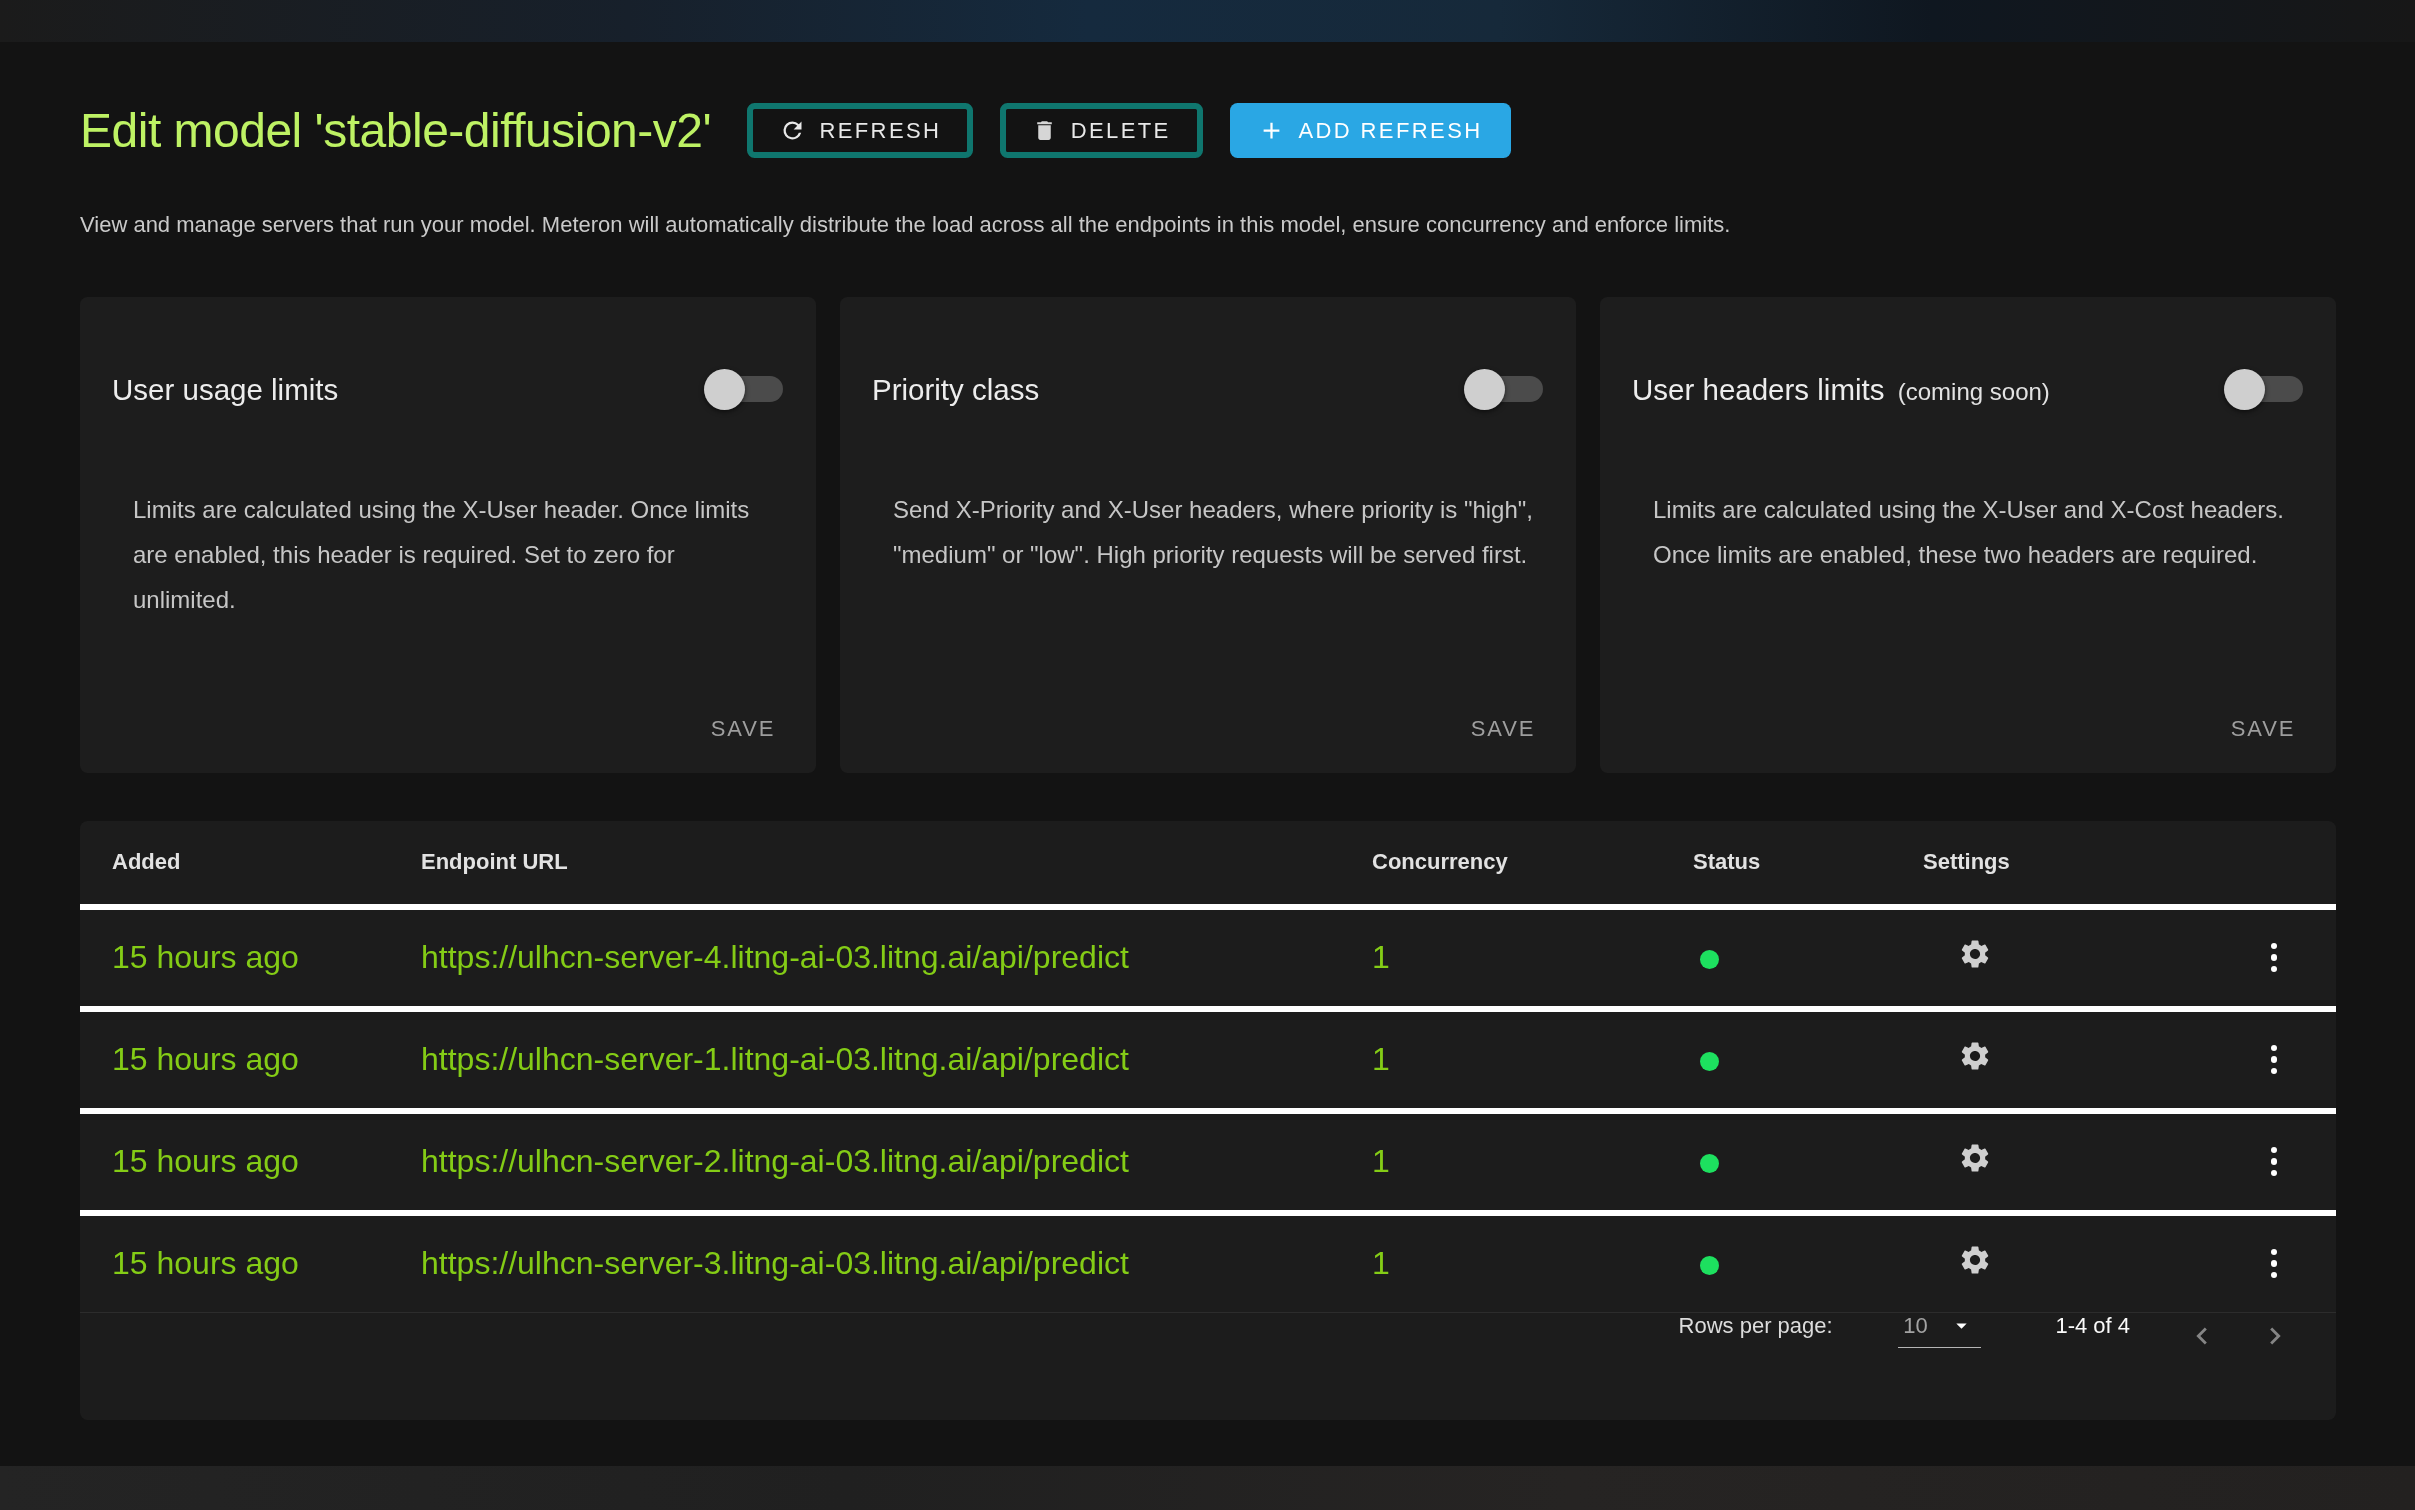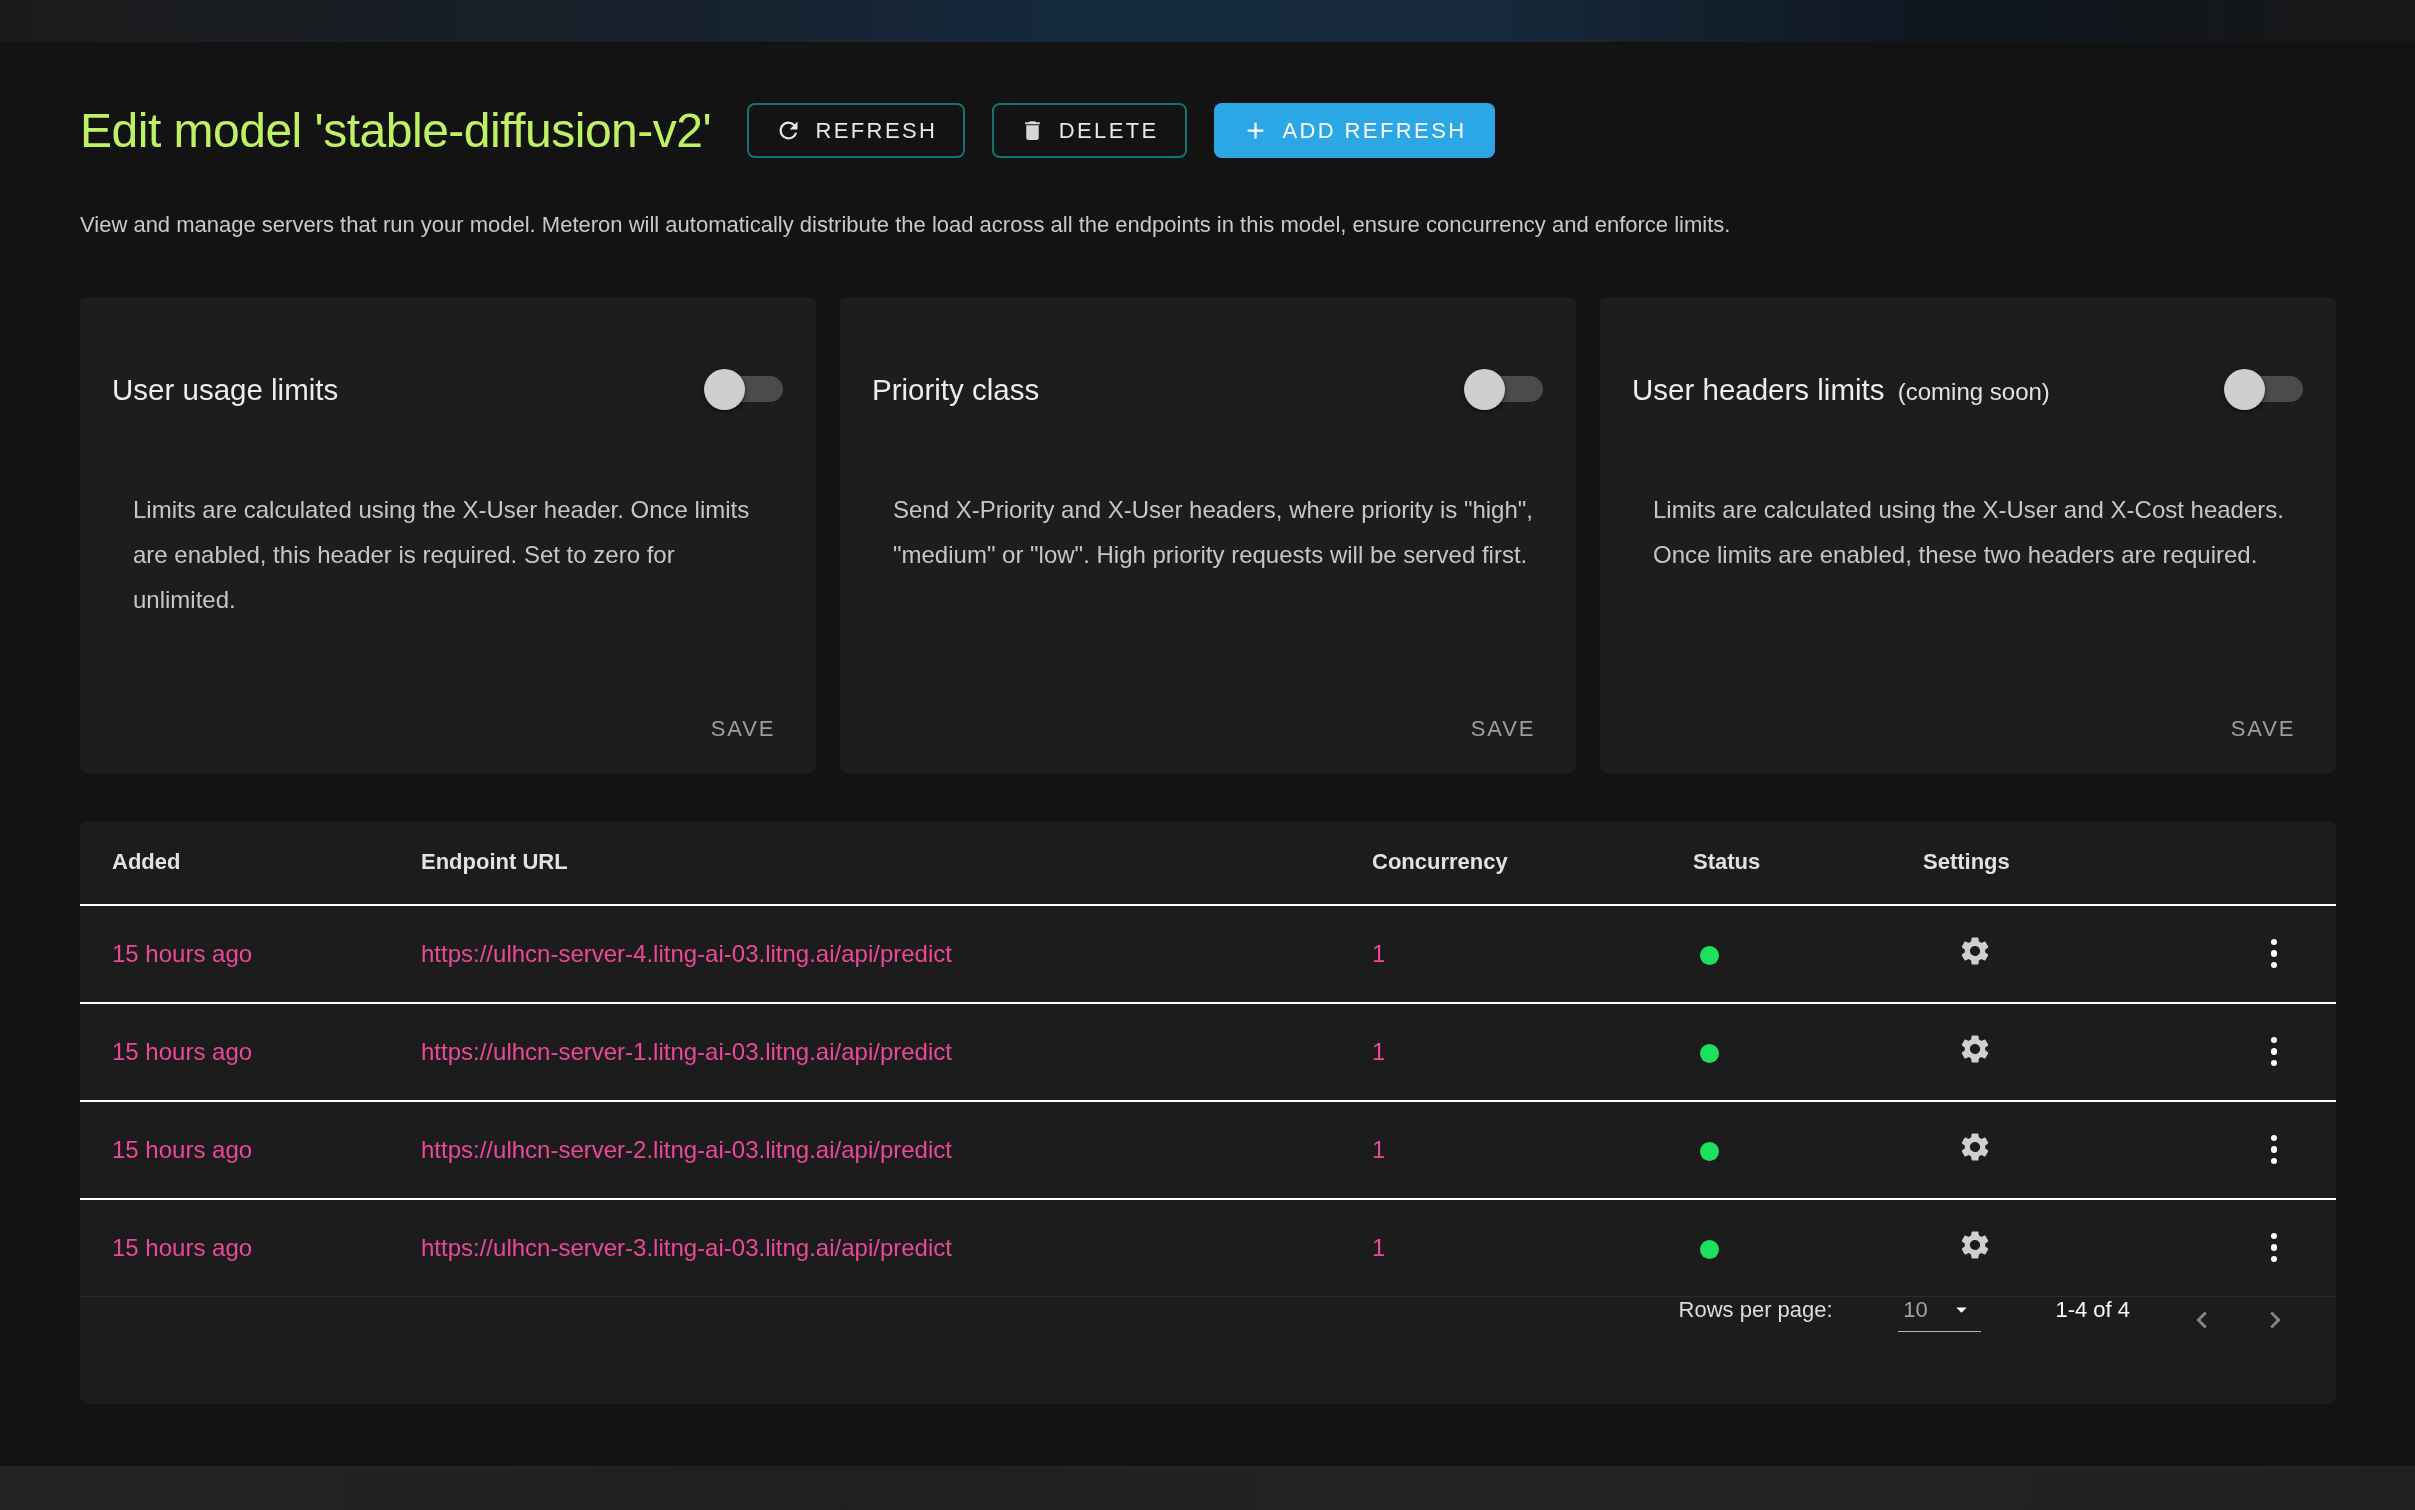--- a/index.html
+++ b/index.html
@@ -29,21 +29,21 @@
     padding:0 80px;box-sizing:border-box;
   }
   
   .header-row{margin-top:61px;display:flex;align-items:center;height:55px;}
   .page-title{
     margin:0;font-size:48px;font-weight:400;color:#bef264;letter-spacing:-0.5px;white-space:nowrap;
   }
   .header-buttons{display:flex;align-items:center;margin-left:36px;}
   .ghost-btn{
     display:flex;align-items:center;height:55px;padding:0 26px;margin-right:27px;
-    background:transparent;border:2px solid #0f766e;border-radius:7.6px;
+    background:transparent;border:6px solid #0f766e;border-radius:7.6px;
     color:#e8e8e8;font-family:inherit;font-size:22px;font-weight:500;letter-spacing:2.4px;cursor:pointer;
   }
   .primary-btn{
     display:flex;align-items:center;height:55px;padding:0 28.5px;
     background:var(--accent);border:none;border-radius:7.6px;
     color:#fff;font-family:inherit;font-size:22px;font-weight:500;letter-spacing:2.4px;cursor:pointer;
   }
   .btn-icon{display:inline-flex;align-items:center;justify-content:center;margin-right:13.3px;}
   .btn-icon svg{display:block;}
   
@@ -73,21 +73,21 @@
     position:absolute;left:0;top:0;width:41px;height:41px;border-radius:50%;
     background:#cfcfcf;box-shadow:0 1.9px 5.7px rgba(0,0,0,.55);
   }
   
   .server-table{margin-top:48px;background:#1c1c1c;border-radius:7.6px;overflow:hidden;}
   .t-head,.t-row{
     display:grid;grid-template-columns:309px 951px 321px 230px 224px 1fr;
     align-items:center;padding:0 32px;
   }
   .t-head{height:83px;font-size:22px;font-weight:700;color:#e2e2e2;}
-  .t-row{height:96px;border-top:2px solid #ffffff;font-size:24px;color:#ec4899;}
+  .t-row{height:96px;border-top:6px solid #ffffff;font-size:32px;color:#84cc16;}
   .cell-url{white-space:nowrap;}
   .dot{display:inline-block;width:19px;height:19px;border-radius:50%;background:var(--green);margin-left:6.7px;vertical-align:middle;}
   .gear-btn{display:inline-flex;background:none;border:none;padding:0;margin-left:35px;cursor:pointer;}
   .gear-btn svg{display:block;}
   .kebab-cell{display:flex;justify-content:flex-end;}
   .kebab{
     display:flex;flex-direction:column;align-items:center;gap:4.8px;
     background:none;border:none;padding:5.7px;margin-right:21px;cursor:pointer;
   }
   .kebab i{display:block;width:6.7px;height:6.7px;border-radius:50%;background:#fff;}

